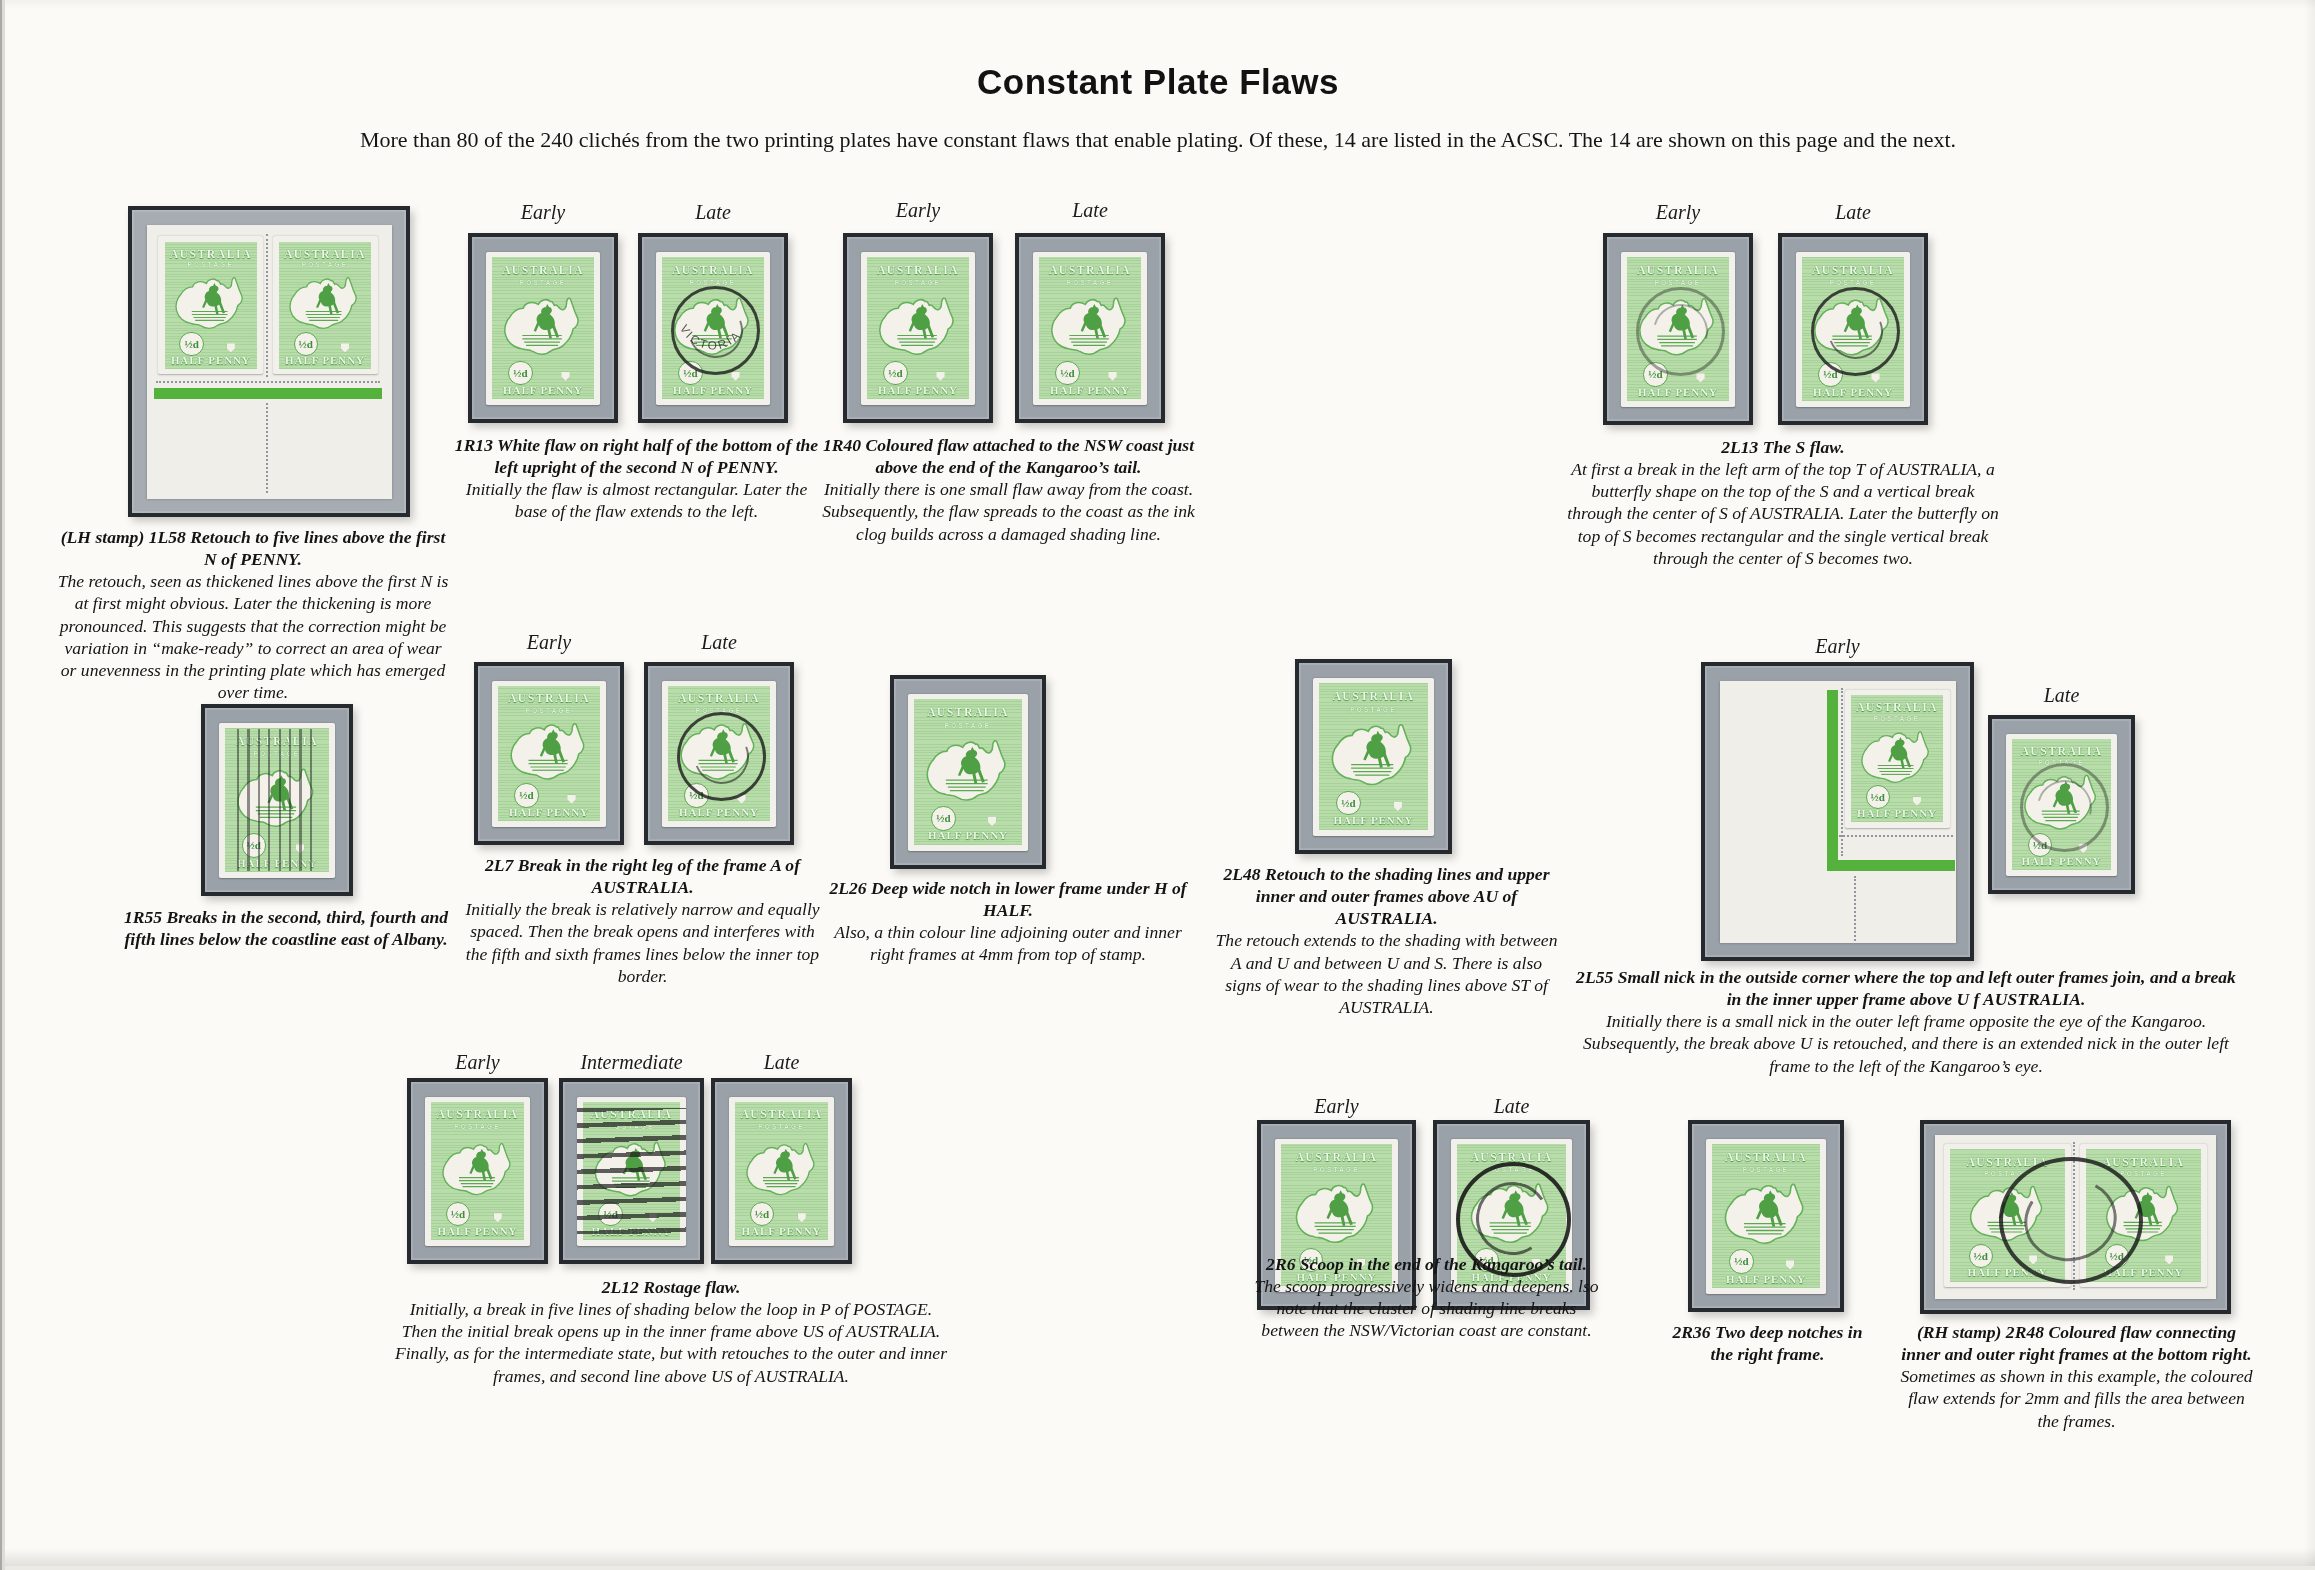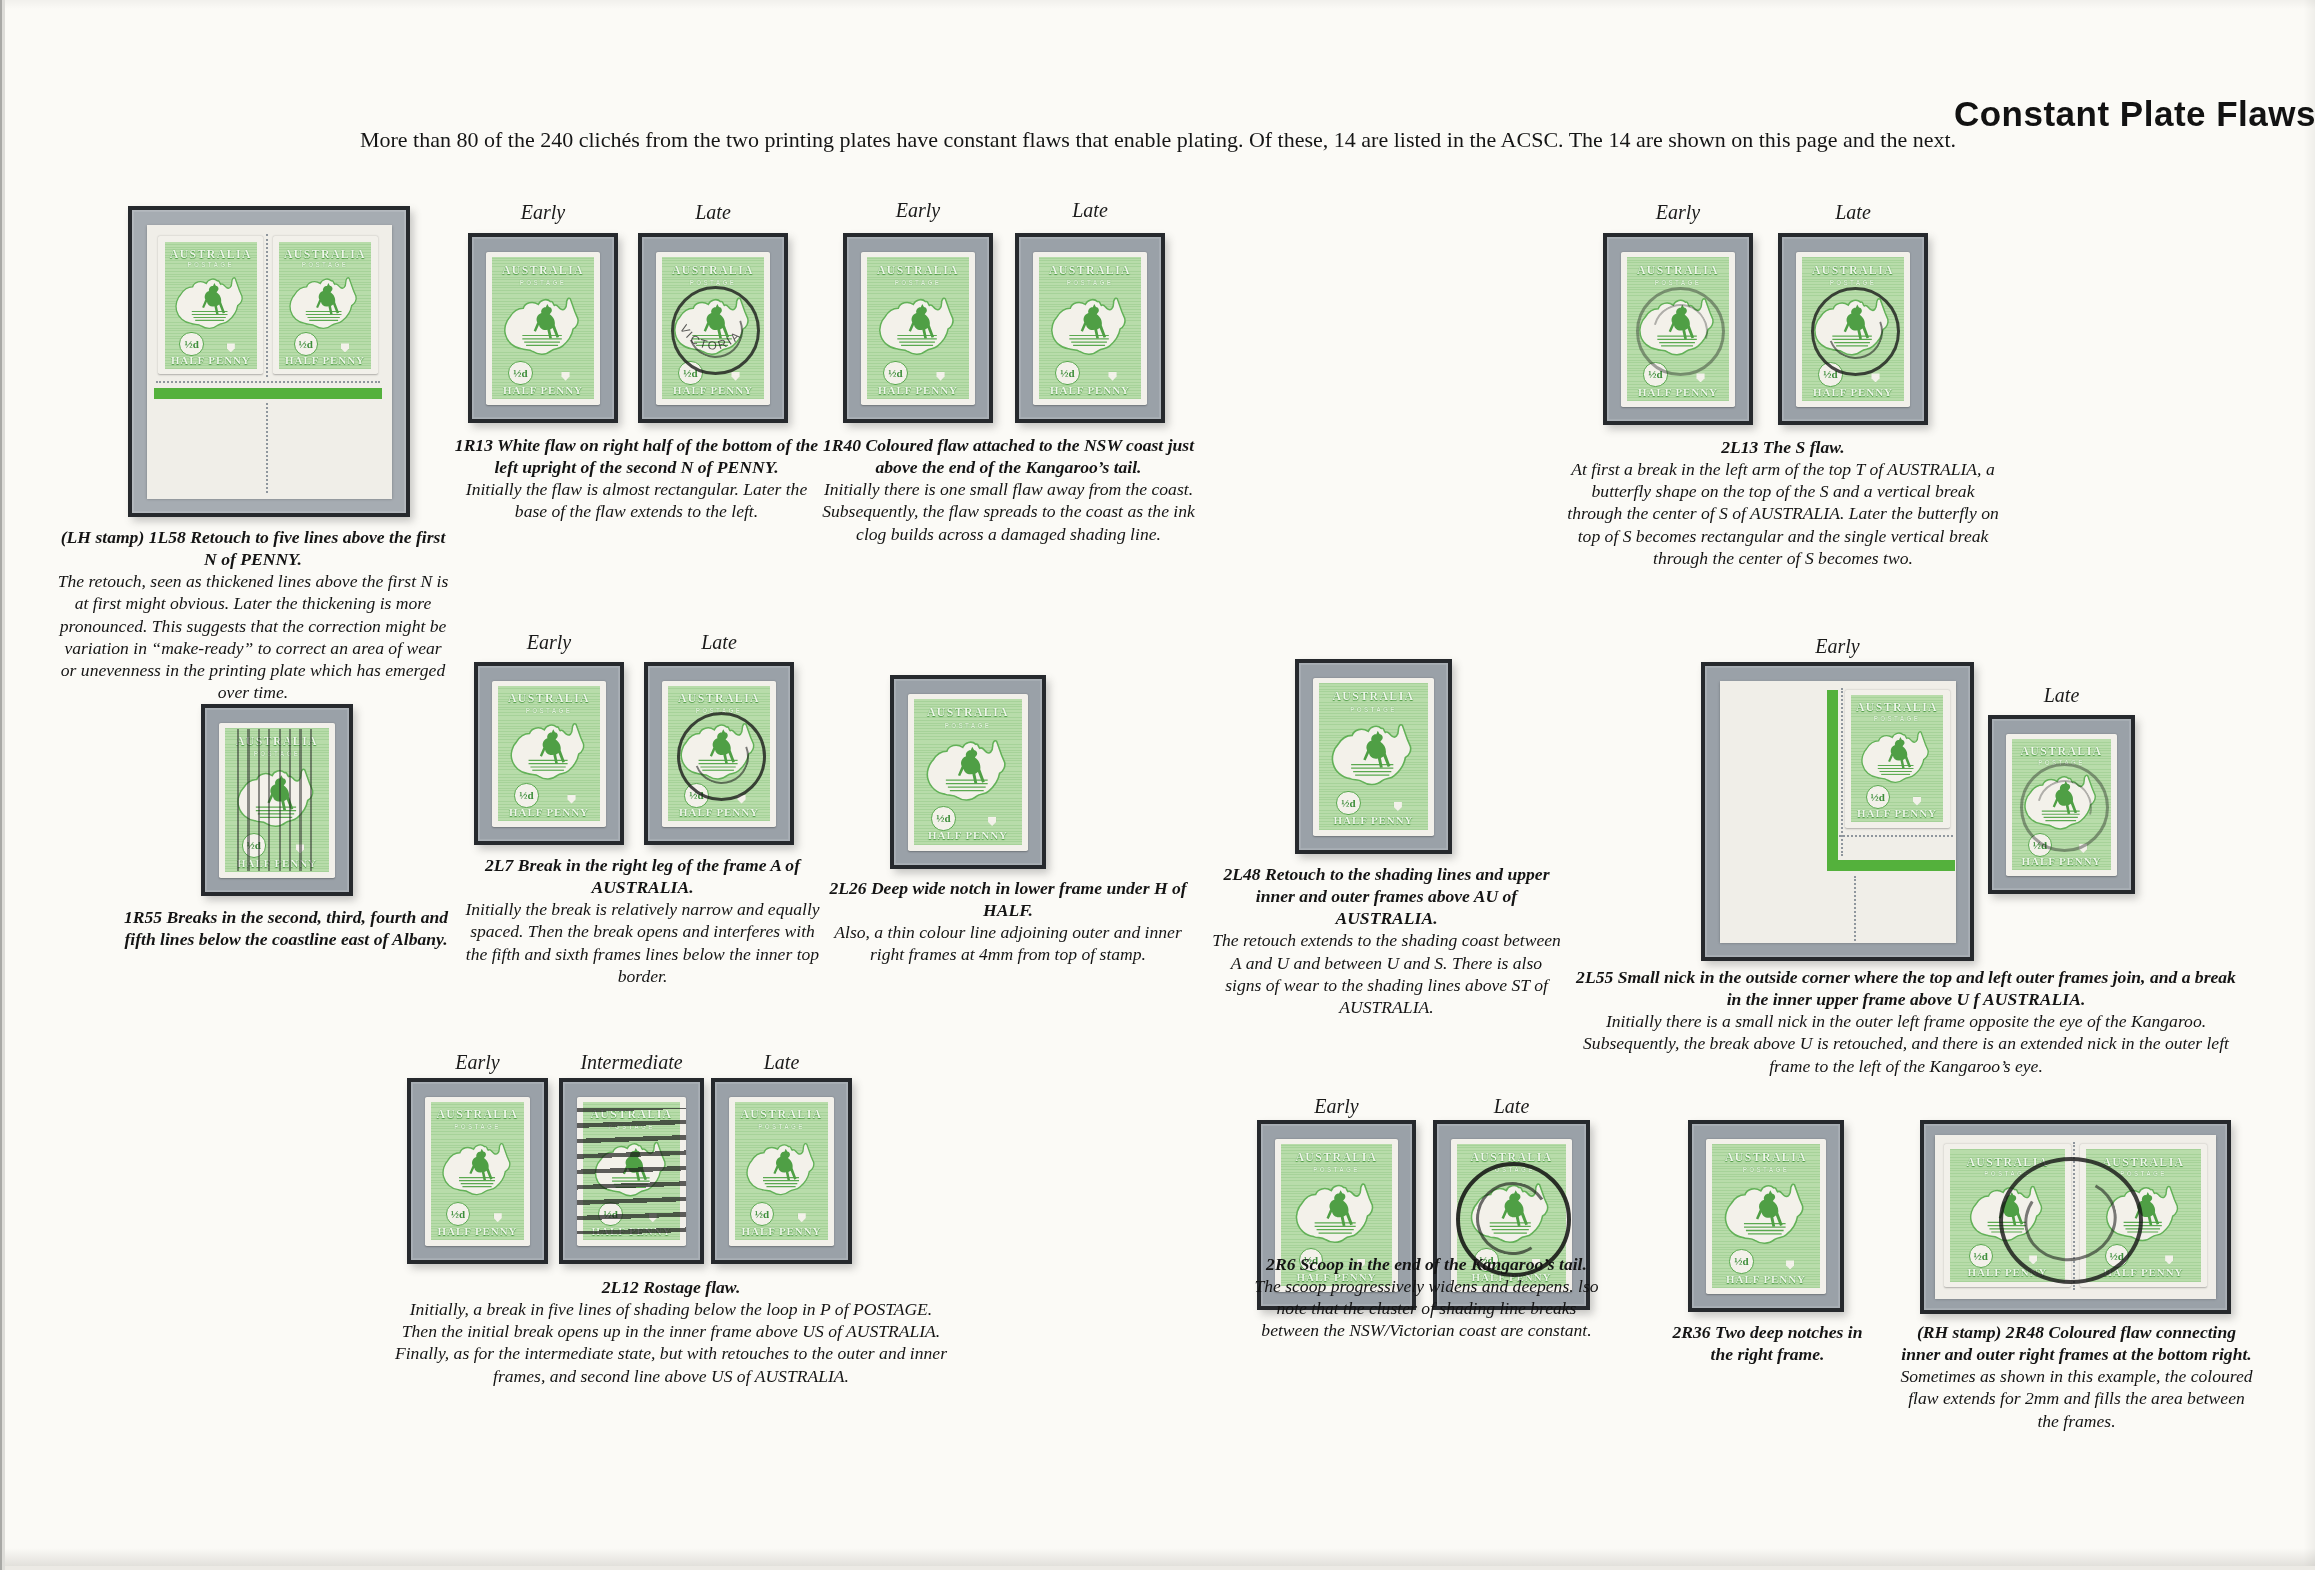--- a/index.html
+++ b/index.html
@@ -9,22 +9,22 @@
 
   
   .edge-left-outer{position:absolute;left:0;top:0;bottom:0;width:1.8px;background:#a8a8a5;}
   .edge-left-inner{position:absolute;left:1.8px;top:0;bottom:0;width:3.6px;background:#dddcd8;}
   .edge-right{position:absolute;right:0;top:0;bottom:0;width:12.7px;background:linear-gradient(270deg,rgba(0,0,0,.05),rgba(0,0,0,0));}
   .edge-bottom{position:absolute;left:0;right:0;bottom:0;height:22px;background:linear-gradient(180deg,rgba(0,0,0,0),rgba(110,105,98,.22));}
   .edge-bottom-line{position:absolute;left:0;right:0;bottom:0;height:4.5px;background:#eceae5;}
   .edge-top{position:absolute;left:0;right:0;top:0;height:9px;background:linear-gradient(0deg,rgba(0,0,0,0),rgba(0,0,0,.04));}
 
   
-  .page-title{position:absolute;left:0;right:0;top:62px;text-align:right;
-    font:bold 35px "Liberation Sans",sans-serif;color:#121212;letter-spacing:0.5px;margin-top:32px;}
+  .page-title{position:absolute;left:0;right:0;top:62px;text-align:center;
+    font:bold 35px "Liberation Sans",sans-serif;color:#121212;letter-spacing:0.5px;}
   .page-subtitle{position:absolute;left:72px;right:72px;top:127px;text-align:center;
     font:22px "Liberation Serif",serif;color:#151515;}
 
   
   .state{position:absolute;text-align:center;font:italic 20px "Liberation Serif",serif;color:#1a1a1a;}
 
   
   .cap{position:absolute;text-align:center;color:#141414;}
   .cap .t{font:bold italic 17.6px/1.26 "Liberation Serif",serif;}
   .cap .b{font:italic 17.6px/1.26 "Liberation Serif",serif;}
@@ -519,21 +519,21 @@
               </div>
       <span class="s-tas"></span>
       <div class="s-denom">HALF PENNY</div>
     </div>
     <div class="cancel"></div>
   </div>
 </div>
     </div>
     <div class="cap" style="left:1212px;top:863px;width:349px">
       <div class="t">2L48 Retouch to the shading lines and upper inner and outer frames above AU of AUSTRALIA.</div>
-      <div class="b">The retouch extends to the shading coast between A and U and between U and S. There is also signs of wear to the shading lines above ST of AUSTRALIA.</div>
+      <div class="b">The retouch extends to the shading with between A and U and between U and S. There is also signs of wear to the shading lines above ST of AUSTRALIA.</div>
     </div>
   </div>
 
   
   <div style="display:contents">
     <div class="state" style="left:1701px;top:635px;width:273px">Early</div>
     <div class="mount" style="left:1701px;top:662px;width:273px;height:299px">
       <div class="blockpaper">
         <div class="plate-bar" style="left:107px;top:9px;width:11.8px;height:177px"></div>
         <div class="plate-bar" style="left:107px;top:179px;width:128px;height:11.8px"></div>

